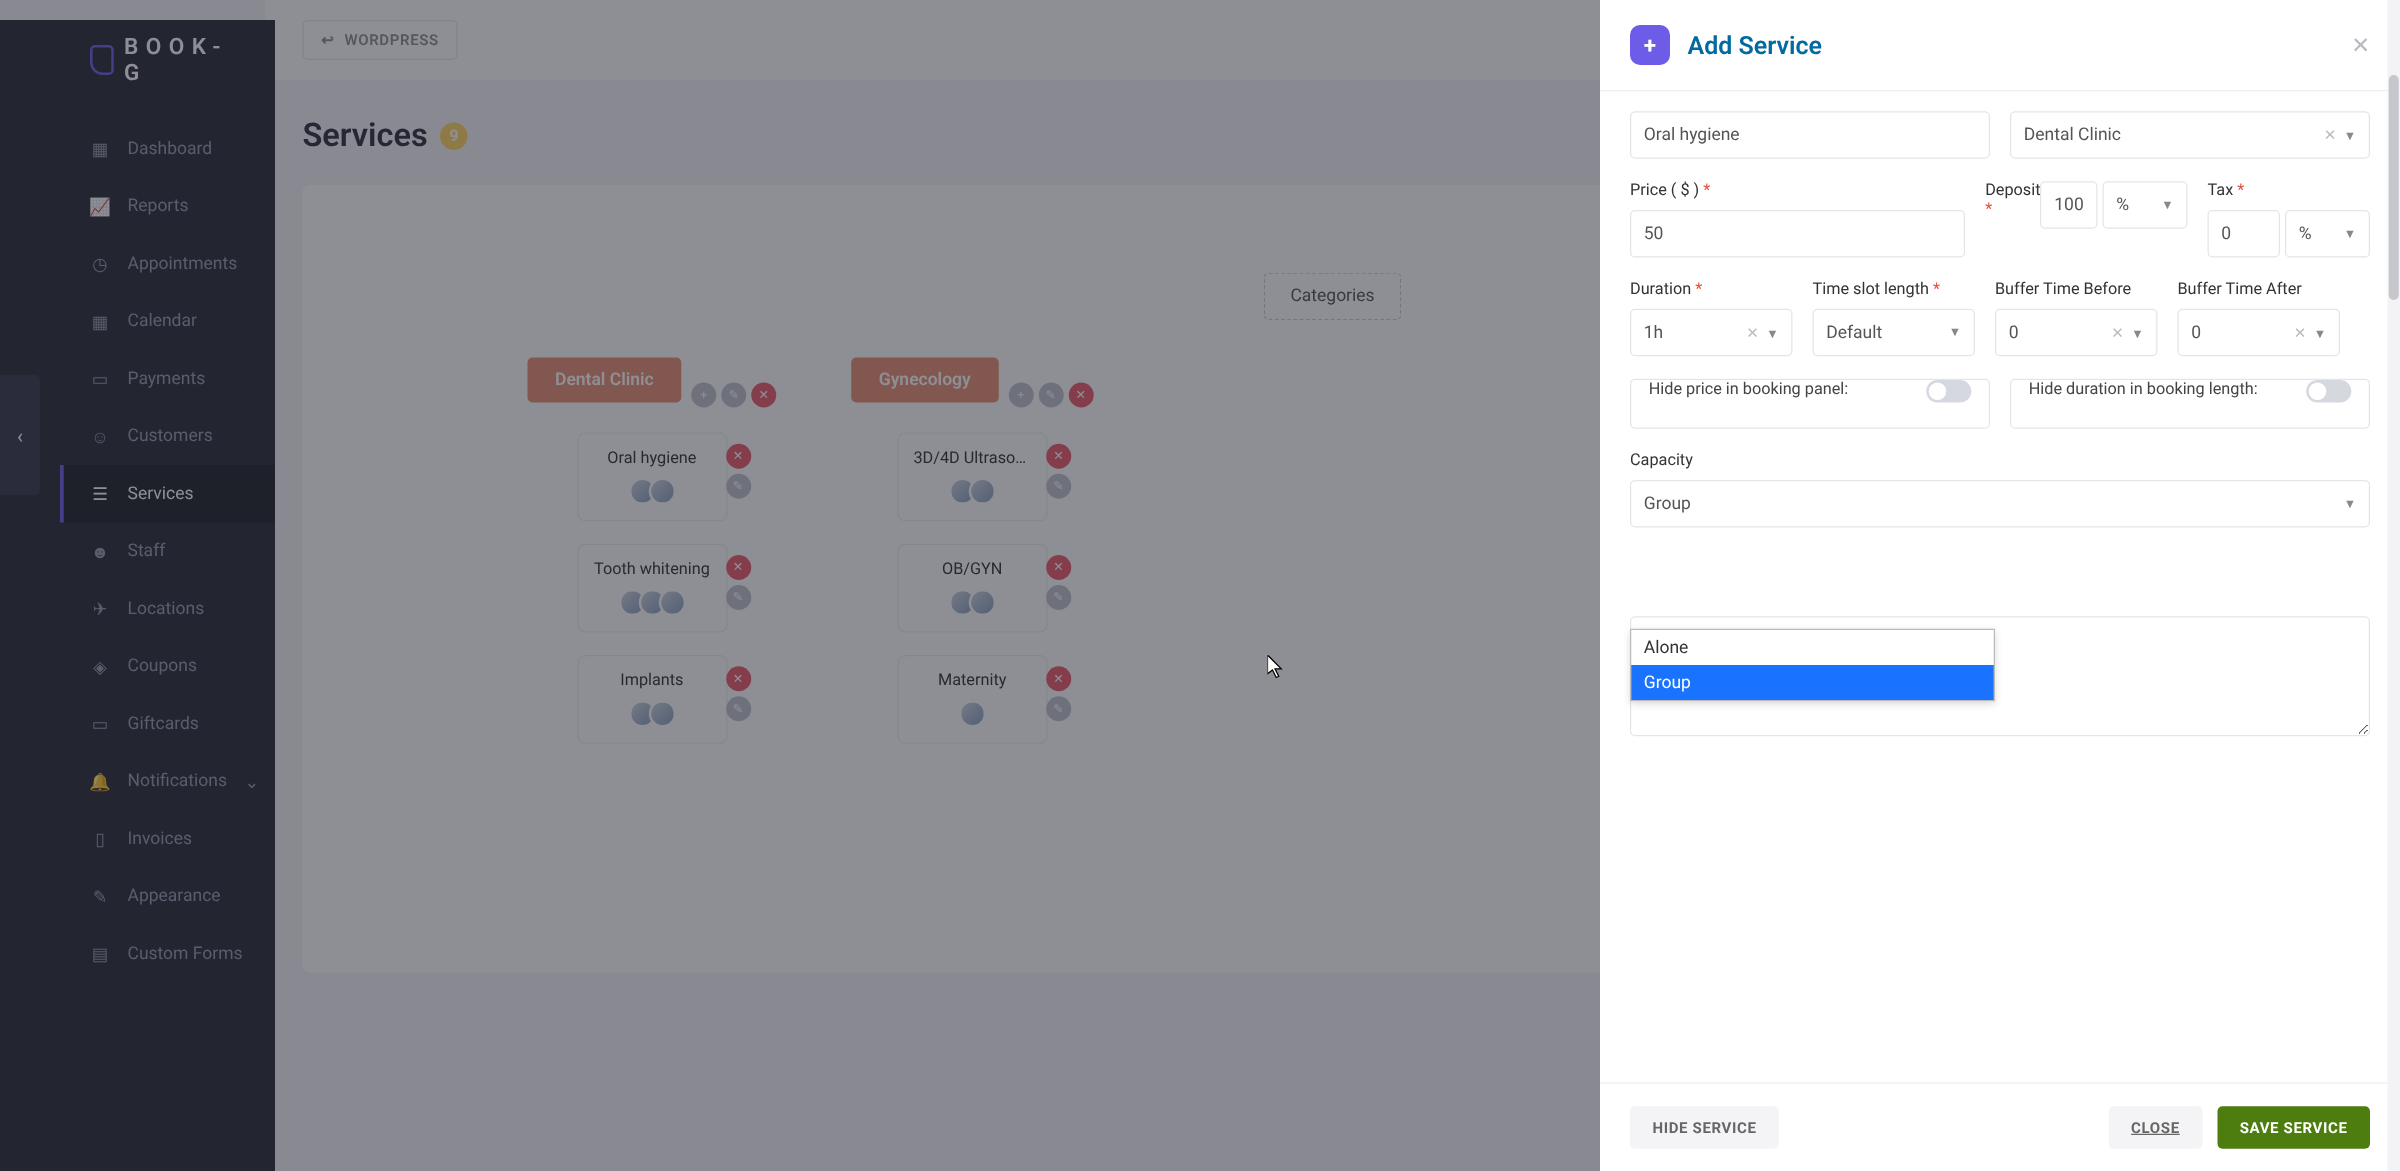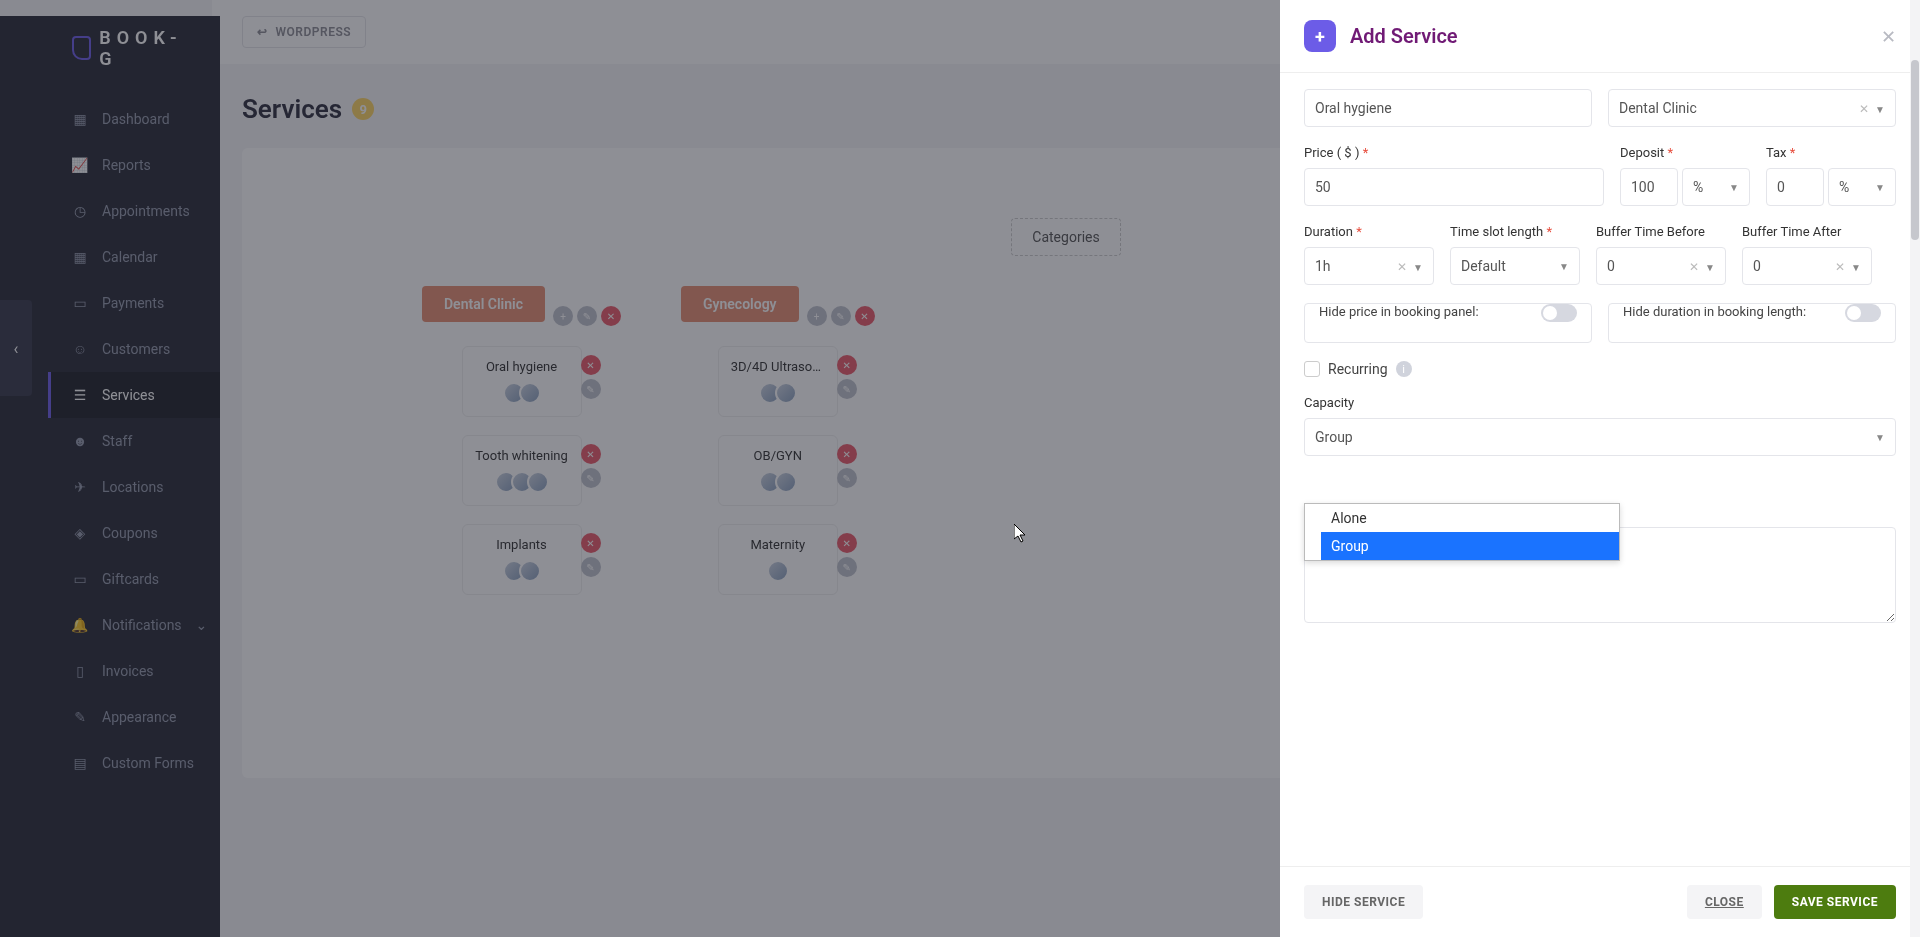--- a/index.html
+++ b/index.html
@@ -42,41 +42,41 @@
   .svc-actions { position:absolute; right:-20px; top:8px; display:flex; flex-direction:column; gap:4px; }
   .expand-bar { height:36px; background:#b9bcc6; border-radius:0 0 6px 6px; width:92px; margin-left:auto; margin-top:auto; display:flex; align-items:center; justify-content:center; color:#fff;}
   
   
   .overlay { position: absolute; inset: 0; background: rgba(30,32,44,0.5); z-index: 10; }
   
   
   .panel { position: absolute; right: 0; top: 0; bottom: 0; width: 640px; background: #fff; z-index: 20; display:flex; flex-direction:column; }
   .panel-header { display:flex; align-items:center; gap:14px; padding: 20px 24px; border-bottom:1px solid #eee; }
   .plus-badge { width:32px; height:32px; border-radius:8px; background:#6c5ce7; color:#fff; display:flex; align-items:center; justify-content:center; font-size:18px; font-weight:700;}
-  .panel-title { font-size:20px; font-weight:600; color:#701a75;}
+  .panel-title { font-size:20px; font-weight:600; color:#0369a1;}
   .panel-close { margin-left:auto; color:#b8bac2; cursor:pointer; font-size:18px;}
   .panel-body { flex:1; overflow-y:auto; padding: 16px 24px; position:relative;}
   .row { display:flex; gap:16px; margin-bottom:18px; }
   .fld { flex:1; }
   .lbl { font-size:13px; color:#333; margin-bottom:8px; display:block; }
   .req { color:#e74c3c; }
   .inp, .sel { width:100%; height:38px; border:1px solid #e4e5ea; border-radius:4px; padding:0 10px; font-size:14px; color:#555; background:#fff; display:flex; align-items:center;}
   .sel { justify-content:space-between; cursor:pointer;}
   .sel .clr { color:#bbb; font-size:12px; margin-right:6px;}
   .sel .car { color:#888; font-size:10px;}
   .mini { width:68px; flex:0 0 68px; }
   .toggle-box { flex:1; border:1px solid #e4e5ea; border-radius:4px; height:40px; display:flex; align-items:flex-start; justify-content:space-between; padding:0 14px; font-size:13px; color:#444;}
   .switch { width:36px; height:18px; background:#d6d8e0; border-radius:10px; position:relative;}
   .switch::after { content:''; position:absolute; width:14px; height:14px; background:#fff; border-radius:50%; top:2px; left:2px;}
   .check-row { display:flex; align-items:center; gap:8px; font-size:14px; color:#444; margin-bottom:18px;}
   .chk { width:16px; height:16px; border:1.5px solid #ccc; border-radius:3px; }
   .info-ic { width:16px; height:16px; border-radius:50%; background:#d0d3dc; color:#fff; font-size:11px; display:inline-flex; align-items:center; justify-content:center;}
   .textarea { width:100%; height:96px; border:1px solid #e4e5ea; border-radius:4px; resize:both; padding:8px;}
   
-  .dropdown { position:absolute; left:24px; width:316px; background:#fff; border:1px solid #bbb; box-shadow:0 2px 6px rgba(0,0,0,0.15); z-index:30; top: 430px; padding-left: 16px;}
+  .dropdown { position:absolute; left:24px; width:292px; background:#fff; border:1px solid #bbb; box-shadow:0 2px 6px rgba(0,0,0,0.15); z-index:30; top: 430px;}
   .dropdown-item { padding:6px 10px; font-size:14px; color:#333; cursor:pointer;}
   .dropdown-item.highlight { background:#1a73ff; color:#fff;}
   
   .panel-footer { border-top:1px solid #eee; padding:18px 24px; display:flex; align-items:center; }
   .btn { padding:10px 18px; border-radius:4px; font-size:12px; font-weight:700; letter-spacing:0.5px; cursor:pointer; border:none; }
   .btn-hide { background:#f4f4f6; color:#666; }
   .btn-close { background:#f4f4f6; color:#666; margin-left:auto; margin-right:12px;text-decoration:underline;}
   .btn-save { background:#4d7c0f; color:#fff; }
   
   .cursor-img { position:absolute; z-index:50; left:1014px; top:524px; pointer-events:none; }
@@ -298,21 +298,21 @@
           </div>
         </div>
     </div>
     <div class="row">
       <div class="fld">
         <label class="lbl"><span>Price ( $ )</span> <span class="req">*</span></label>
         <div class="inp">
             <span>50</span>
           </div>
       </div>
-      <div class="fld" style="flex:0 0 130px; display:flex; flex-direction:column;">
+      <div class="fld" style="flex:0 0 130px; display:flex; ">
         <label class="lbl"><span>Deposit</span> <span class="req">*</span></label>
         <div style="display:flex; gap:4px;">
           <div class="inp" style="flex:1">
               <span>100</span>
             </div>
           <div class="sel mini">
               <span>%</span>
               <span class="car">▼</span>
             </div>
         </div>
@@ -363,25 +363,20 @@
     <div class="row" style="margin-top:12px;">
       <div class="toggle-box">
         <span>Hide price in booking panel:</span>
         <span class="switch"></span>
       </div>
       <div class="toggle-box">
         <span>Hide duration in booking length:</span>
         <span class="switch"></span>
       </div>
     </div>
-    <div class="check-row">
-      <span class="chk"></span>
-      <span>Recurring</span>
-      <span class="info-ic">i</span>
-    </div>
     <div class="row">
       <div class="fld">
         <label class="lbl">Capacity</label>
         <div class="sel">
             <span>Group</span>
             <span class="car">▼</span>
           </div>
       </div>
     </div>
 

